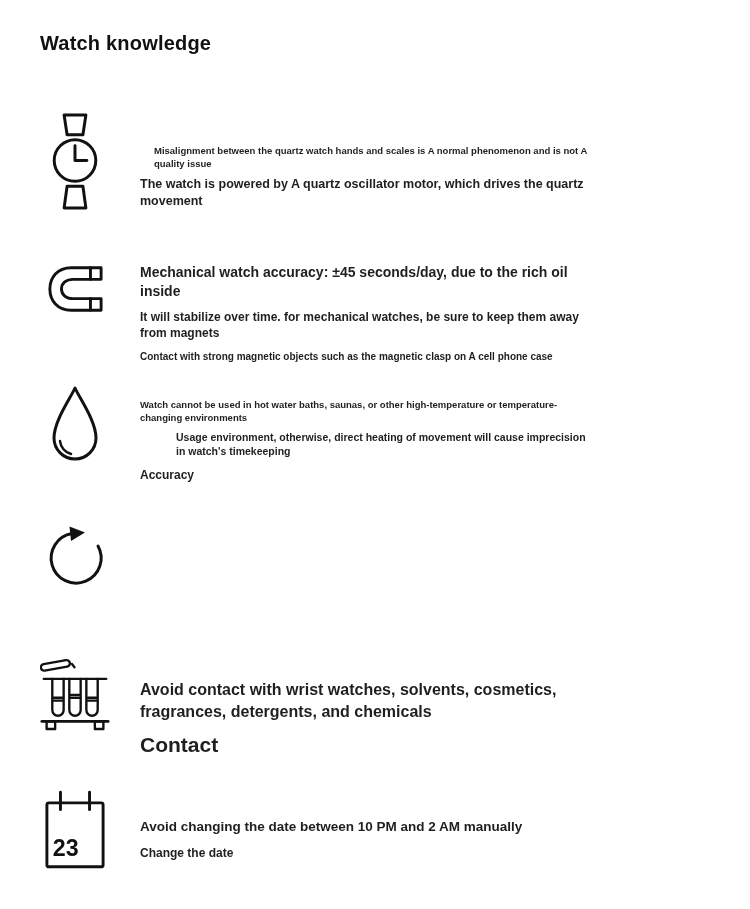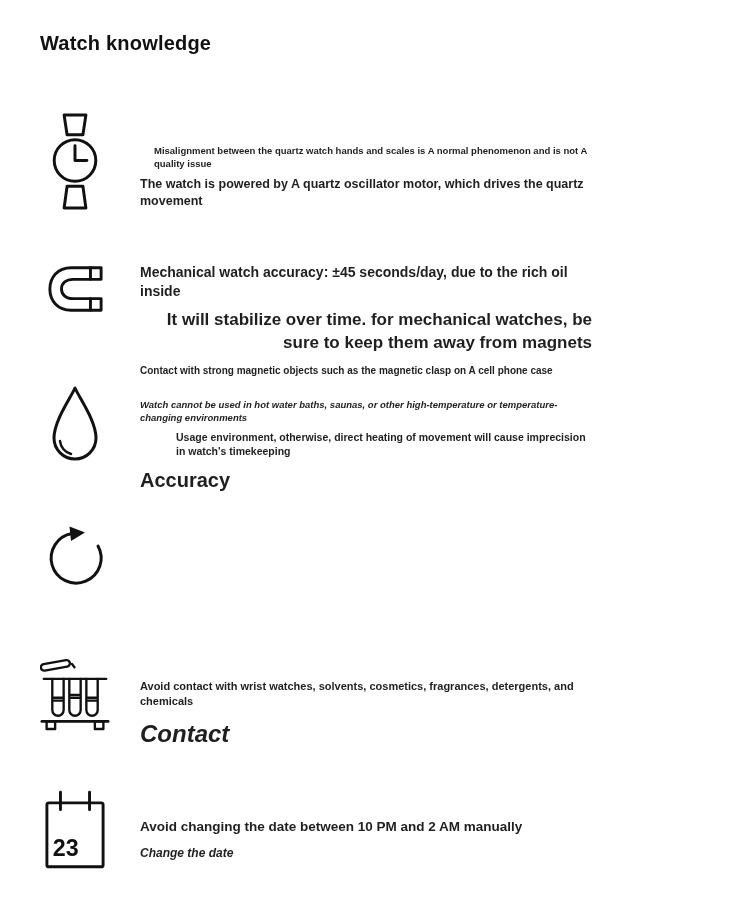--- a/index.html
+++ b/index.html
@@ -23,30 +23,30 @@
   .icon-box{
     width:70px;flex:none;
     display:flex;justify-content:center;
   }
   .icon-box svg{display:block;}
   .text-col{margin-left:30px;flex:1;min-width:0;}
   .text-col p{margin:0 0 8px 0;font-weight:700;color:#1f1f1f;line-height:1.35;}
   .t-xs{font-size:9.5px;margin-bottom:5px!important;}
   .t-xs2{font-size:10px;}
   .t-sm{font-size:10.5px;margin-bottom:9px!important;padding-left:36px;}
-  .t-sm2{font-size:11px;margin-bottom:9px!important;}
+  .t-sm2{font-size:16px;margin-bottom:9px!important;}
   .t-md{font-size:12.5px;}
-  .t-md2{font-size:17px;margin-bottom:9px!important;text-align:right;}
+  .t-md2{font-size:12px;margin-bottom:9px!important;}
   .t-lg{font-size:13.5px;margin-bottom:9px!important;}
   .t-lg2{font-size:14px;margin-bottom:8px!important;}
-  .t-h1{font-size:20px;}
-  .t-h2{font-size:24px;}
+  .t-h1{font-size:12px;}
+  .t-h2{font-size:21px;}
   .t-date{font-size:12px;}
   
-  .ml3{margin-left:3px;font-style:italic;}  .ml8{margin-left:8px;}  .ml10{margin-left:10px;}
+  .ml3{margin-left:3px;}  .ml8{margin-left:8px;}  .ml10{margin-left:10px;}
   .ml11{margin-left:11px;}.ml12{margin-left:12px;}.ml13{margin-left:13px;}
   .ml18{margin-left:18px;}.ml28{margin-left:28px;padding-left:14px;}.ml41{margin-left:41px;}
   .ml64{margin-left:64px;}
   
   #sec-0{top:113px;} #sec-0 .text-col{padding-top:32px;}
   #sec-1{top:258px;} #sec-1 .text-col{padding-top:5px;}
   #sec-2{top:383px;} #sec-2 .text-col{padding-top:16px;}
   #sec-3{top:518px;} #sec-3 .text-col{padding-top:13px;}
   #sec-4{top:643px;} #sec-4 .text-col{padding-top:36px;}
   #sec-5{top:790px;} #sec-5 .text-col{padding-top:28px;}

